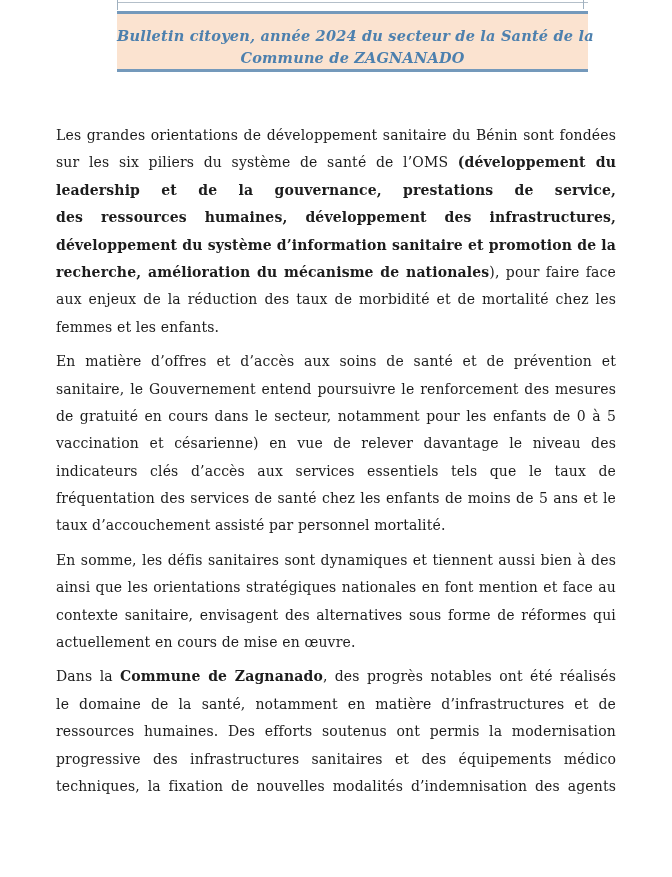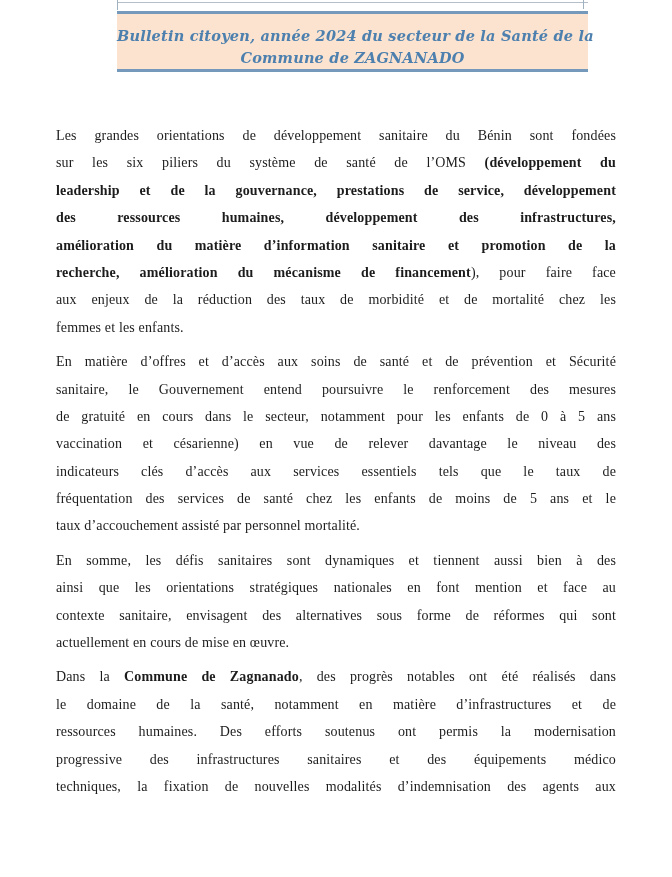--- a/index.html
+++ b/index.html
@@ -48,21 +48,20 @@
     letter-spacing:0.15px;
   }
   .paragraph { margin:0 0 7px 0; }
   .text-line {
     height:27.4px;
     line-height:27.4px;
     text-align:justify;
     text-align-last:justify;
     overflow:hidden;
     white-space:normal;
-    font-family:Liberation Serif, serif;
   }
   .text-line.last {
     text-align:left;
     text-align-last:left;
   }
   .text-line b { font-weight:bold; }
 </style>
 </head>
 <body>
 
@@ -76,22 +75,22 @@
     <div class="title-line first">Bulletin citoyen, année 2024 du secteur de la Santé de la</div>
     <div class="title-line">Commune de ZAGNANADO</div>
   </div>
 
   <div class="body-text" id="body-text">
       <div class="paragraph">
         <div class="text-line"><span>Les grandes orientations de développement sanitaire du Bénin sont fondées</span></div>
         <div class="text-line"><span>sur les six piliers du système de santé de l’OMS </span><b>(développement du</b></div>
         <div class="text-line"><b>leadership et de la gouvernance, prestations de service, développement</b></div>
         <div class="text-line"><b>des ressources humaines, développement des infrastructures,</b></div>
-        <div class="text-line"><b>amélioration du matière d’information sanitaire et promotion de la</b></div>
-        <div class="text-line"><b>recherche, amélioration du mécanisme de financement</b><span>), pour faire face</span></div>
+        <div class="text-line"><b>développement du système d’information sanitaire et promotion de la</b></div>
+        <div class="text-line"><b>recherche, amélioration du mécanisme de nationales</b><span>), pour faire face</span></div>
         <div class="text-line"><span>aux enjeux de la réduction des taux de morbidité et de mortalité chez les</span></div>
         <div class="text-line last"><span>femmes et les enfants.</span></div>
       </div>
       <div class="paragraph">
         <div class="text-line"><span>En matière d’offres et d’accès aux soins de santé et de prévention et Sécurité</span></div>
         <div class="text-line"><span>sanitaire, le Gouvernement entend poursuivre le renforcement des mesures</span></div>
         <div class="text-line"><span>de gratuité en cours dans le secteur, notamment pour les enfants de 0 à 5 ans</span></div>
         <div class="text-line"><span>vaccination et césarienne) en vue de relever davantage le niveau des</span></div>
         <div class="text-line"><span>indicateurs clés d’accès aux services essentiels tels que le taux de</span></div>
         <div class="text-line"><span>fréquentation des services de santé chez les enfants de moins de 5 ans et le</span></div>

